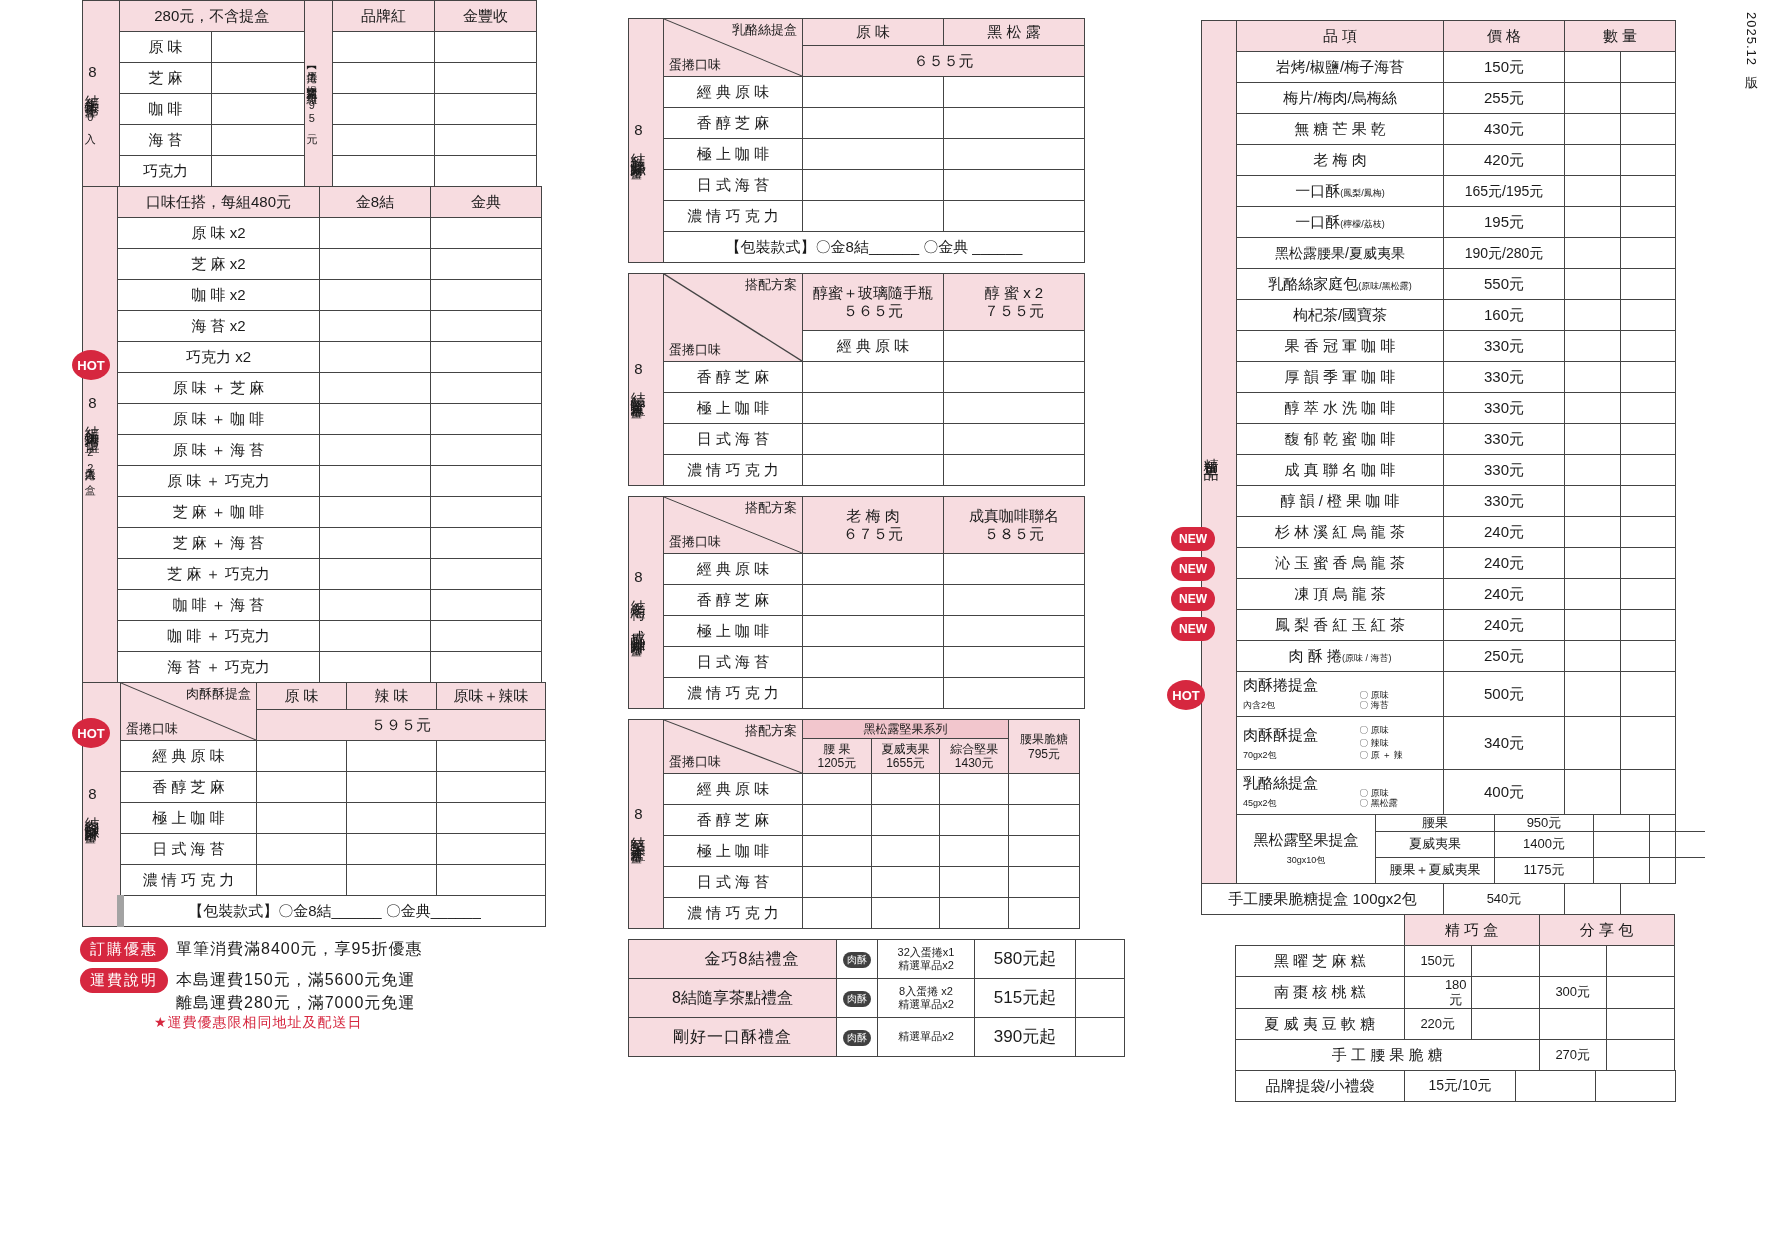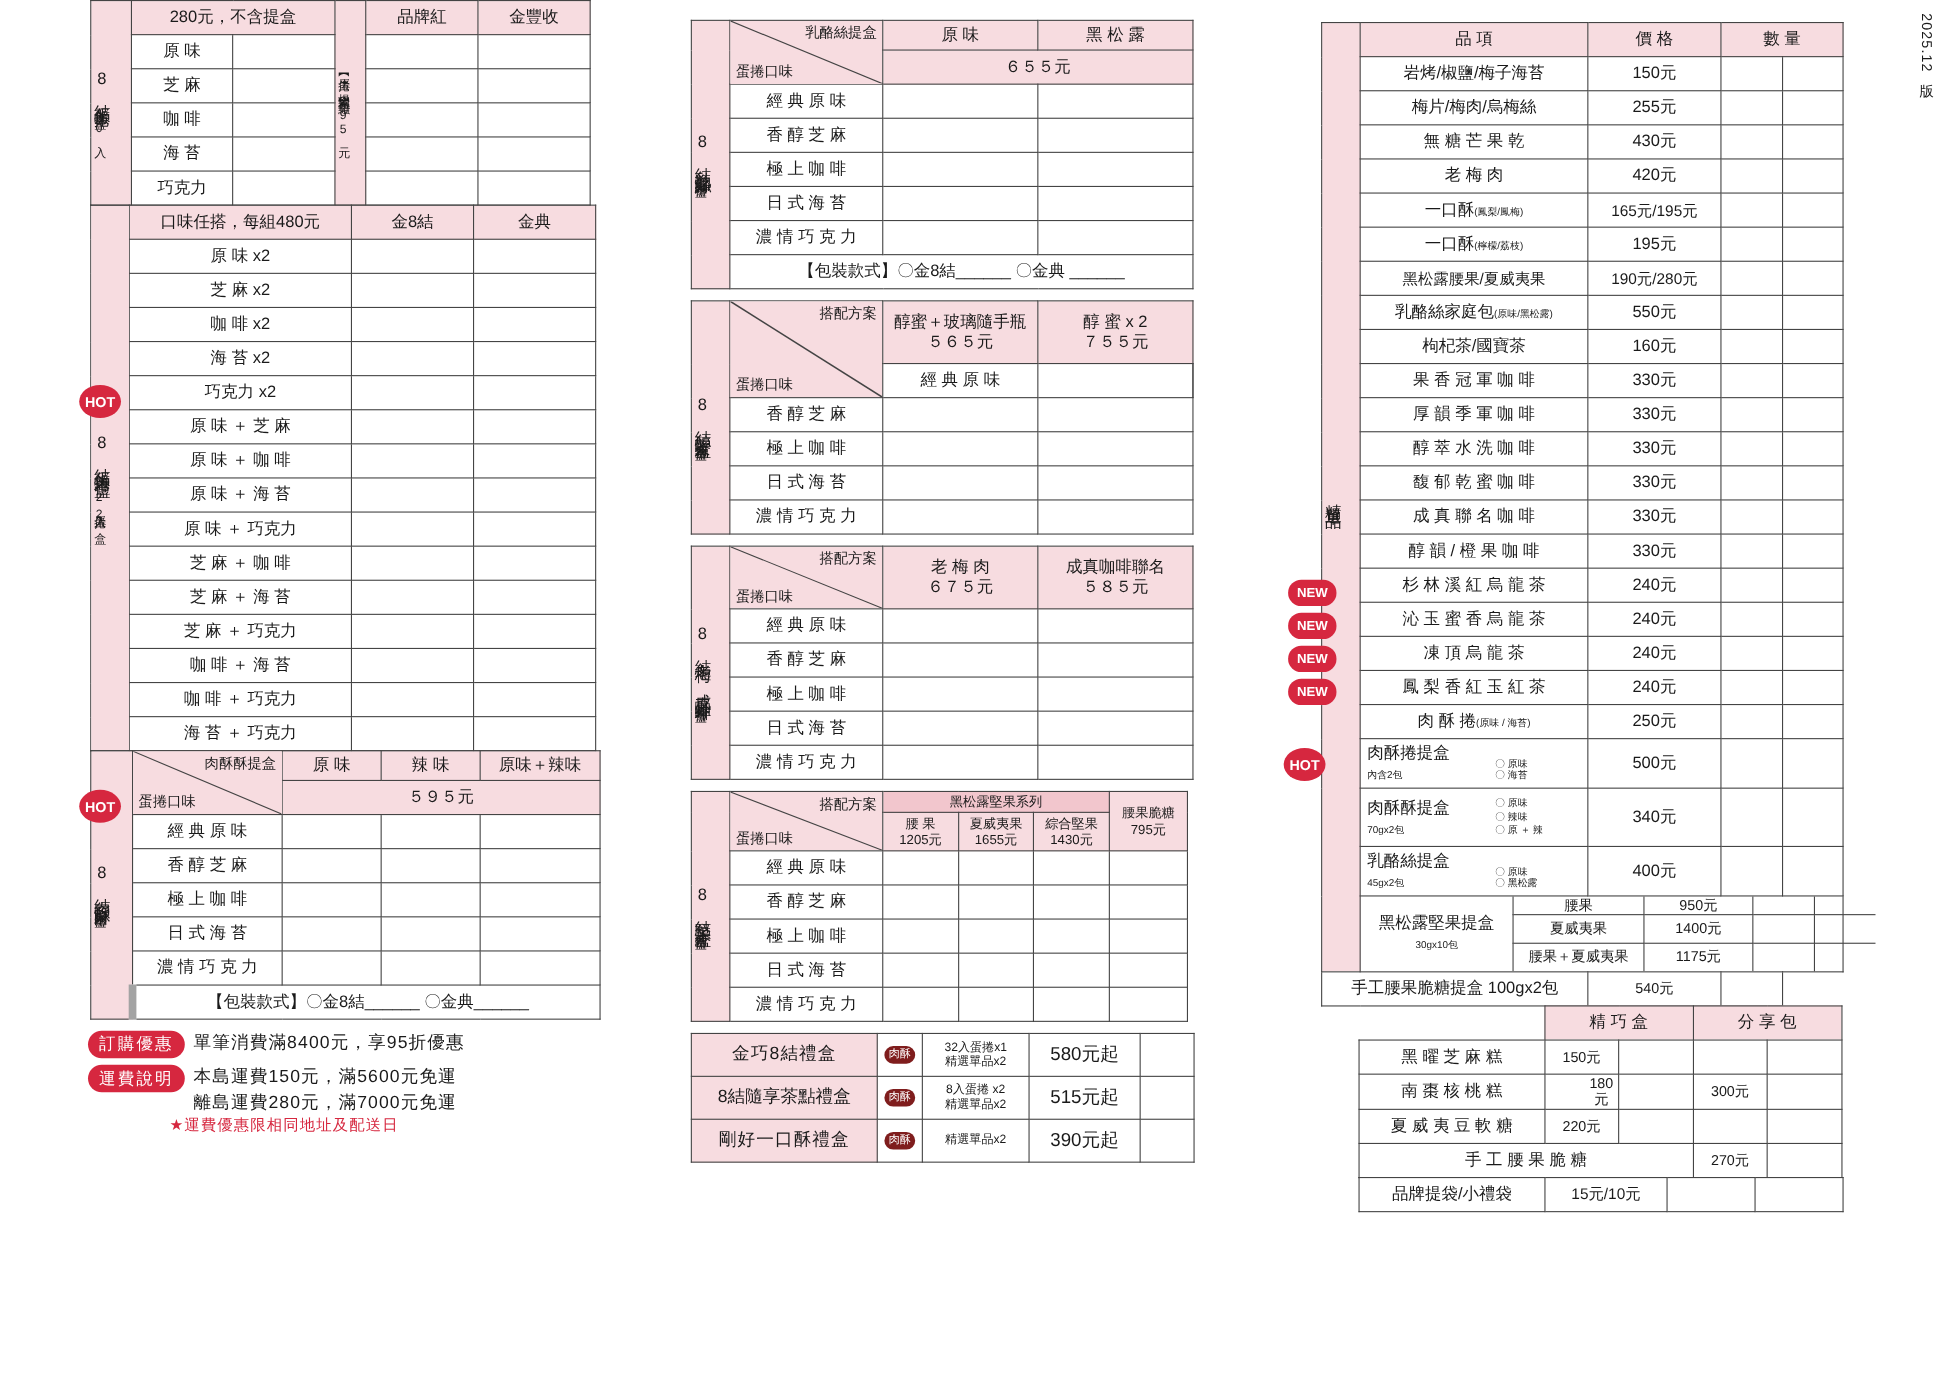--- a/index.html
+++ b/index.html
@@ -31,21 +31,21 @@
   .hotb{width:38px;height:30px;border-radius:50%;}
   .newb{width:44px;height:24px;border-radius:12px;font-size:12px;}
 
   .noteline{display:flex;align-items:flex-start;margin-top:6px;}
   .notetag{background:#d6273f;color:#fff;border-radius:13px;padding:3px 10px;font-size:15px;letter-spacing:2px;white-space:nowrap;margin-right:8px;}
   .notetxt{font-size:16px;line-height:1.45;letter-spacing:1px;}
   .star{color:#d6273f;font-size:14px;letter-spacing:1px;margin-left:74px;}
 
   .verdate{position:absolute;right:6px;top:12px;writing-mode:vertical-rl;font-size:13px;letter-spacing:1px;}
 
-  .meatbadge{display:inline-block;background:#7f1d1d;color:#fff;border-radius:8px;font-size:10px;padding:2px 4px;vertical-align:middle;}
+  .meatbadge{display:inline-block;background:#404040;color:#fff;border-radius:8px;font-size:10px;padding:2px 4px;vertical-align:middle;}
 </style>
 </head>
 <body>
 
 <div class="page">
 
   <div class="verdate">2025.12版</div>
 
   <div class="col c1">
 
@@ -469,21 +469,21 @@
             <td class="white"></td>
             <td class="white"></td>
             <td class="white"></td>
           </tr>
     </tbody>
       </table>
 
     <table style="width:452px;margin-top:10px;">
       <tbody>
           <tr>
-        <td class="pink" style="width:168px;height:38px;font-size:16px;letter-spacing:1px;">金巧8結禮盒</td>
+        <td class="pink" style="width:168px;height:38px;font-size:16px;letter-spacing:1px;padding-left:39px;">金巧8結禮盒</td>
         <td class="white" style="width:40px;"><span class="meatbadge">肉酥</span></td>
         <td class="white" style="width:96px;white-space:pre-line;font-size:11px;">32入蛋捲x1
 精選單品x2</td>
         <td class="white" style="width:100px;font-size:17px;">580元起</td>
         <td class="white" style="width:48px;"></td>
       </tr>
       <tr>
         <td class="pink" style="height:38px;font-size:16px;letter-spacing:0px;">8結隨享茶點禮盒</td>
         <td class="white"><span class="meatbadge">肉酥</span></td>
         <td class="white" style="white-space:pre-line;font-size:11px;">8入蛋捲 x2

